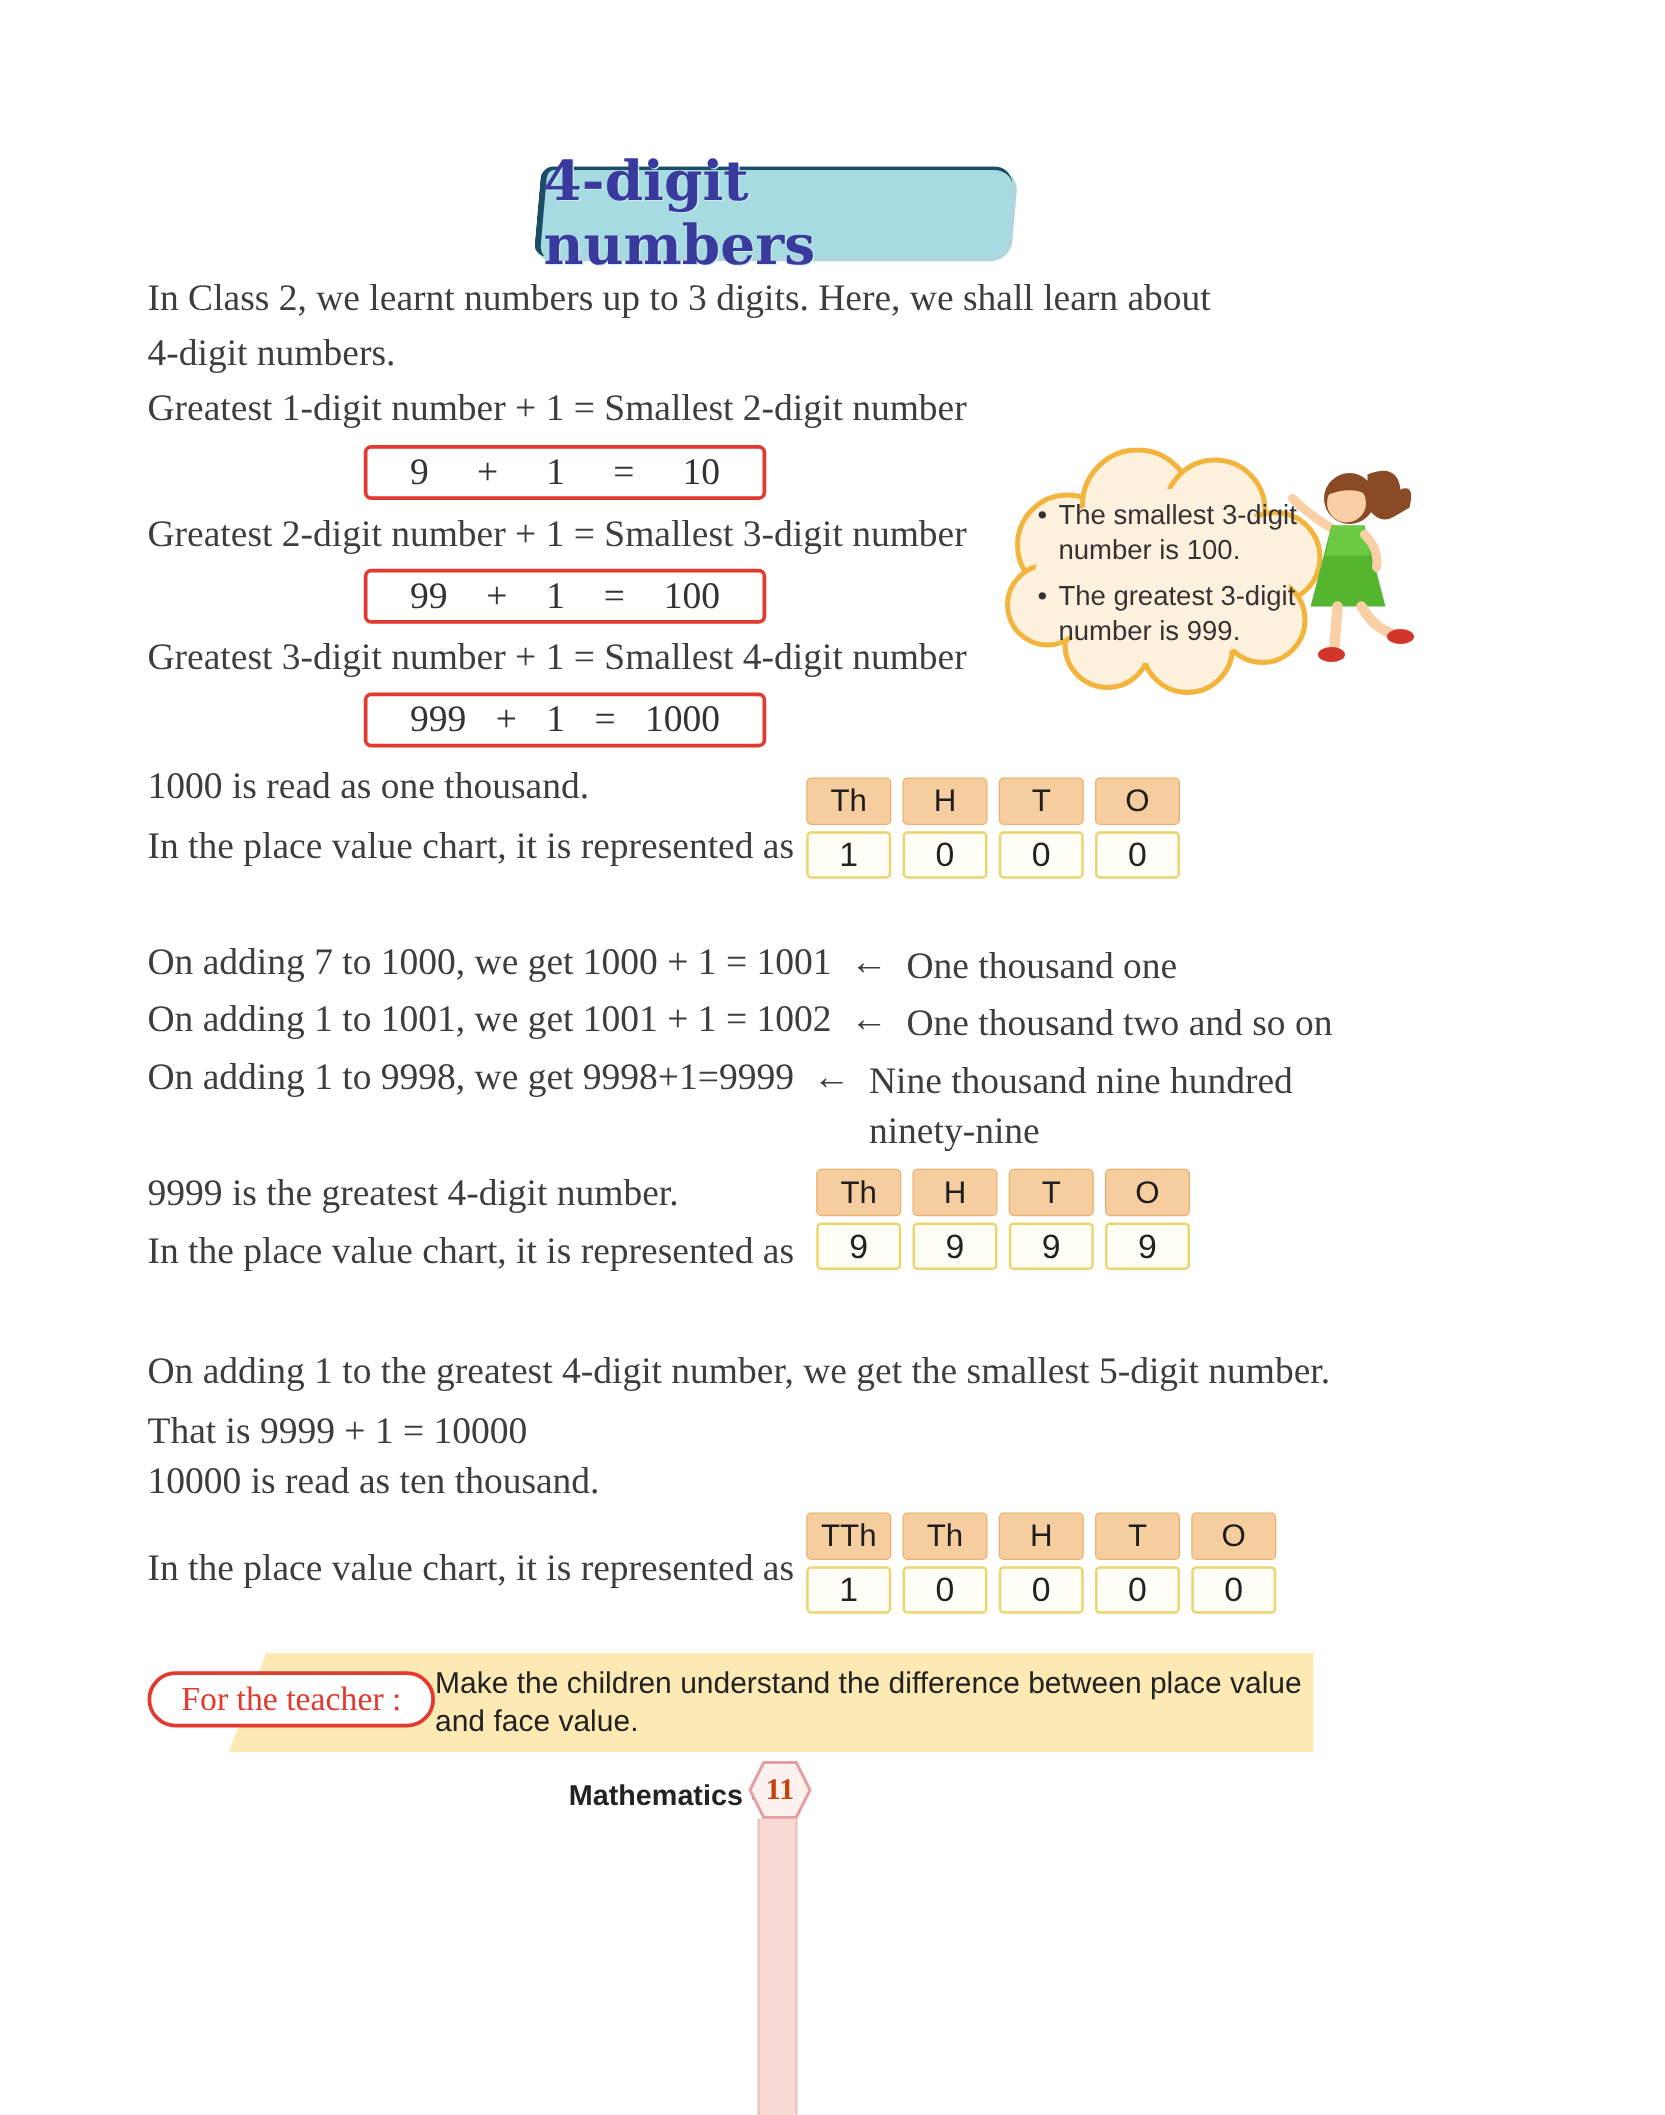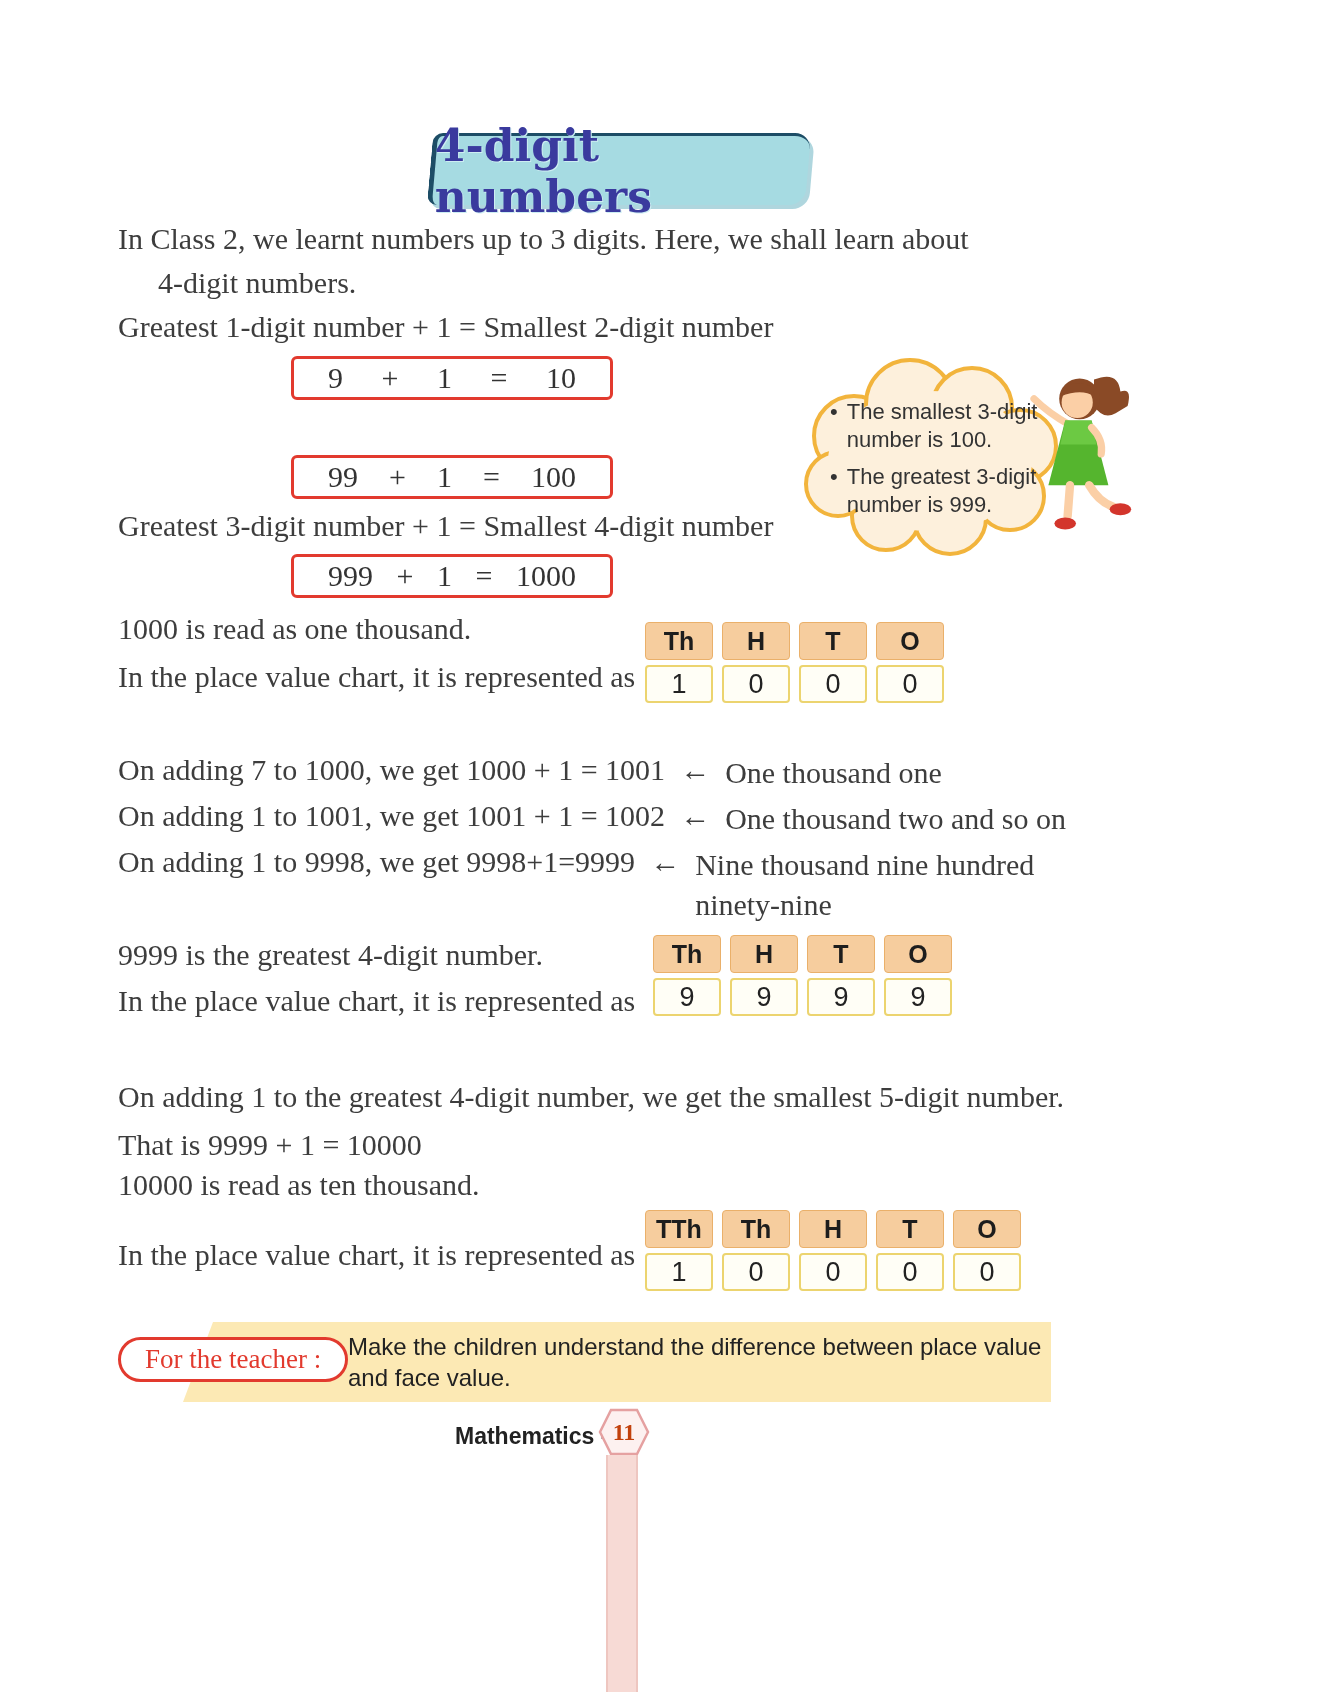--- a/index.html
+++ b/index.html
@@ -32,21 +32,21 @@
                 line-height:1.28; }
   .cloud-bullet { display:flex; gap:9px; margin-bottom:9px; }
 
   .girl { position:absolute; left:1022px; top:368px; width:132px; height:184px; }
 
   
   .pv { position:absolute; display:flex; flex-direction:column; gap:5px; }
   .pv-row { display:flex; gap:9px; }
   .pv-cell { width:68px; height:38px; display:flex; align-items:center; justify-content:center;
              border-radius:4px; font-family:"Liberation Sans", sans-serif; }
-  .pv-head { background:#f6cd9e; border:1px solid #eab06a; font-weight:bold; font-size:25px; color:#1d1d1d; }
+  .pv-head { background:#f6cd9e; border:1px solid #eab06a; font-weight:normal; font-size:25px; color:#1d1d1d; }
   .pv-val  { background:#fffef6; border:2px solid #ecd46f; font-size:27px; color:#222; }
 
   
   .add-line { position:absolute; display:flex; gap:15px; font-size:30px; color:#3d3d3d; align-items:flex-start; }
   .add-text { white-space:nowrap; }
   .add-arrow { font-size:30px; }
   .add-label { max-width:392px; line-height:1.32; }
 
   
   .teacher-band { position:absolute; left:183px; top:1322px; width:868px; height:80px; background:#fce9b4;
@@ -68,31 +68,32 @@
 </head>
 <body>
 
 <div class="page">
 
   <div class="banner">
     <span class="banner-text">4-digit numbers</span>
   </div>
 
   <div class="line" style="left:118px; top:222px;">In Class 2, we learnt numbers up to 3 digits. Here, we shall learn about</div>
-  <div class="line" style="left:118px; top:266px;margin-left:40px;">4-digit numbers.</div>
+  <div class="line" style="left:118px; top:266px;">4-digit numbers.</div>
 
   <div class="line" style="left:118px; top:310px;">Greatest 1-digit number + 1 = Smallest 2-digit number</div>
   <div class="eq-box" style="left:291px; top:356px;">
     <span>9</span>
     <span>+</span>
     <span>1</span>
     <span>=</span>
     <span>10</span>
   </div>
 
+  <div class="line" style="left:118px; top:411px;">Greatest 2-digit number + 1 = Smallest 3-digit number</div>
   <div class="eq-box" style="left:291px; top:455px;">
     <span>99</span>
     <span>+</span>
     <span>1</span>
     <span>=</span>
     <span>100</span>
   </div>
 
   <div class="line" style="left:118px; top:509px;">Greatest 3-digit number + 1 = Smallest 4-digit number</div>
   <div class="eq-box" style="left:291px; top:554px;">

